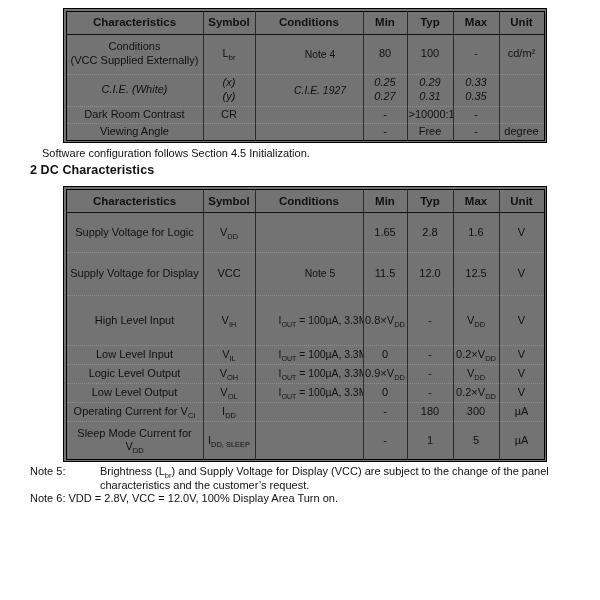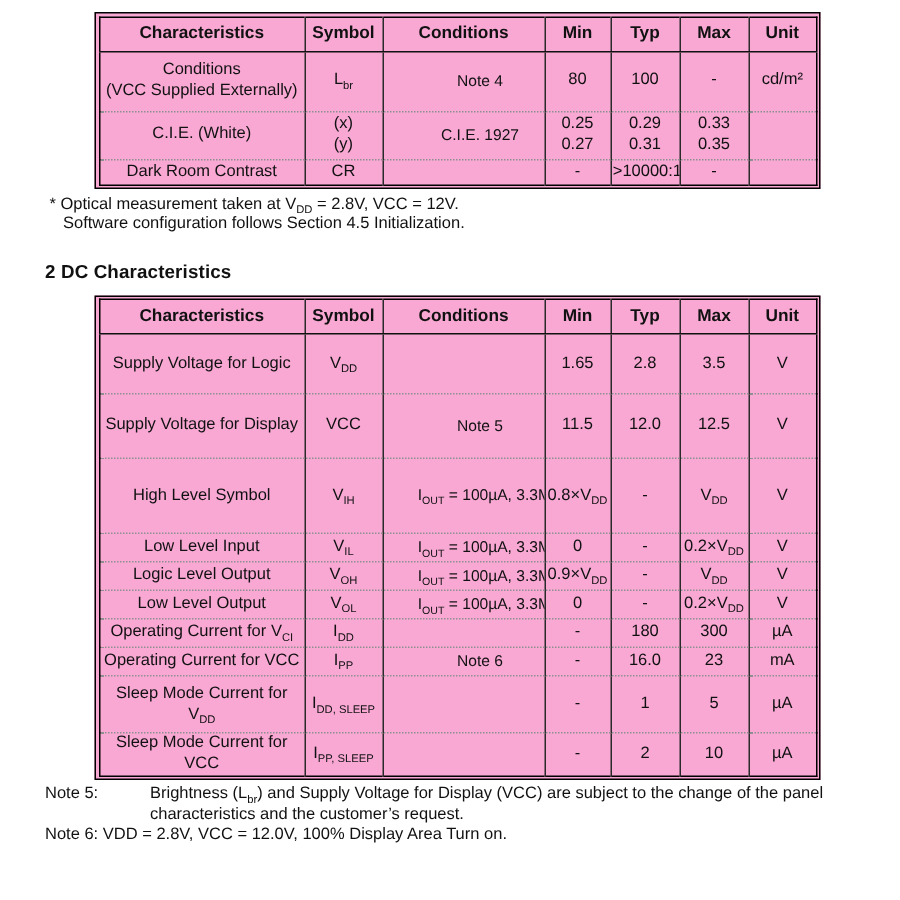--- a/index.html
+++ b/index.html
@@ -10,29 +10,29 @@
     -webkit-font-smoothing: antialiased;
   }
   .page { padding: 8px 28px 0 30px; }
 
   .sec-title {
     font-weight: bold;
     font-size: 12.5px;
     margin-bottom: 9px;
     letter-spacing: 0.1px;
   }
-  .sec2-title { margin-top: 17px; }
+  .sec2-title { margin-top: 3px; }
 
   
   .tbl-wrap {
     margin-left: 33px;
     width: 484px;
     border: 1px solid #000;
     padding: 1.5px;
-    background: #f9a8d4;
+    background: #737373;
   }
   table.tbl {
     border-collapse: collapse;
     table-layout: fixed;
     width: 100%;
     border: 1.5px solid #000;
   }
   col.c-char { width: 137px; }
   col.c-sym  { width: 52px; }
   col.c-cond { width: 108px; }
@@ -55,21 +55,21 @@
   thead th {
     font-weight: bold;
     font-size: 11.5px;
     border-bottom: 1px solid #111;
     height: 23px;
   }
   tbody tr + tr td { border-top: 1px dotted #8f8f8f; }
   td.cond { font-size: 10.4px; white-space: nowrap; padding-left: 23px; }
 
   
-  .rh40 { height: 40px; } .rh32 { height: 32px; } .rh17 { height: 17px; margin-left: 28px; }
+  .rh40 { height: 40px; } .rh32 { height: 32px; font-style: italic; } .rh17 { height: 17px; margin-left: 28px; }
   .rh43 { height: 43px; } .rh50 { height: 50px; } .rh19 { height: 19px; }
   .rh38 { height: 38px; } .rh23 { height: 23px; }
 
   sub { font-size: 68%; line-height: 0; }
 
   .fn-block { margin: 4px 0 0 3px; font-size: 11px; line-height: 1.22; }
   .fn-line2 { margin-left: 9px; }
 
   .notes { margin: 3px 16px 0 30px; font-size: 11px; line-height: 1.22; }
   .note5-row { display: flex; }
@@ -130,26 +130,34 @@
         </tr>
         <tr class="rh17">
           <td>Dark Room Contrast</td>
           <td>CR</td>
           <td class="cond"></td>
           <td>-</td>
           <td>&gt;10000:1</td>
           <td>-</td>
           <td></td>
         </tr>
+        <tr class="rh17">
+          <td>Viewing Angle</td>
+          <td></td>
+          <td class="cond"></td>
+          <td>-</td>
+          <td>Free</td>
+          <td>-</td>
+          <td>degree</td>
+        </tr>
       </tbody>
     </table>
   </div>
 
   <div class="fn-block">
-    <div>* Optical measurement taken at V<sub>DD</sub> = 2.8V, VCC = 12V.</div>
     <div class="fn-line2">Software configuration follows Section 4.5 Initialization.</div>
   </div>
 
   <div class="sec-title sec2-title">2 DC Characteristics</div>
 
   <div class="tbl-wrap">
     <table class="tbl">
       <colgroup>
         <col class="c-char">
           <col class="c-sym">
@@ -170,34 +178,34 @@
           <th>Unit</th>
         </tr>
       </thead>
       <tbody>
         <tr class="rh40">
           <td>Supply Voltage for Logic</td>
           <td>V<sub>DD</sub></td>
           <td class="cond"></td>
           <td>1.65</td>
           <td>2.8</td>
-          <td>3.5</td>
+          <td>1.6</td>
           <td>V</td>
         </tr>
         <tr class="rh43">
           <td>Supply Voltage for Display</td>
           <td>VCC</td>
           <td class="cond">Note 5</td>
           <td>11.5</td>
           <td>12.0</td>
           <td>12.5</td>
           <td>V</td>
         </tr>
         <tr class="rh50">
-          <td>High Level Symbol</td>
+          <td>High Level Input</td>
           <td>V<sub>IH</sub></td>
           <td class="cond">I<sub>OUT</sub> = 100µA, 3.3MHz</td>
           <td>0.8×V<sub>DD</sub></td>
           <td>-</td>
           <td>V<sub>DD</sub></td>
           <td>V</td>
         </tr>
         <tr class="rh19">
           <td>Low Level Input</td>
           <td>V<sub>IL</sub></td>
@@ -227,45 +235,27 @@
         </tr>
         <tr class="rh19">
           <td>Operating Current for V<sub>CI</sub></td>
           <td>I<sub>DD</sub></td>
           <td class="cond"></td>
           <td>-</td>
           <td>180</td>
           <td>300</td>
           <td>µA</td>
         </tr>
-        <tr class="rh19">
-          <td>Operating Current for VCC</td>
-          <td>I<sub>PP</sub></td>
-          <td class="cond">Note 6</td>
-          <td>-</td>
-          <td>16.0</td>
-          <td>23</td>
-          <td>mA</td>
-        </tr>
         <tr class="rh38">
           <td>Sleep Mode Current for V<sub>DD</sub></td>
           <td>I<sub>DD, SLEEP</sub></td>
           <td class="cond"></td>
           <td>-</td>
           <td>1</td>
           <td>5</td>
-          <td>µA</td>
-        </tr>
-        <tr class="rh23">
-          <td>Sleep Mode Current for VCC</td>
-          <td>I<sub>PP, SLEEP</sub></td>
-          <td class="cond"></td>
-          <td>-</td>
-          <td>2</td>
-          <td>10</td>
           <td>µA</td>
         </tr>
       </tbody>
     </table>
   </div>
 </div>
 
 <div class="notes">
   <div class="note5-row">
     <span class="note5-label">Note 5:</span>

